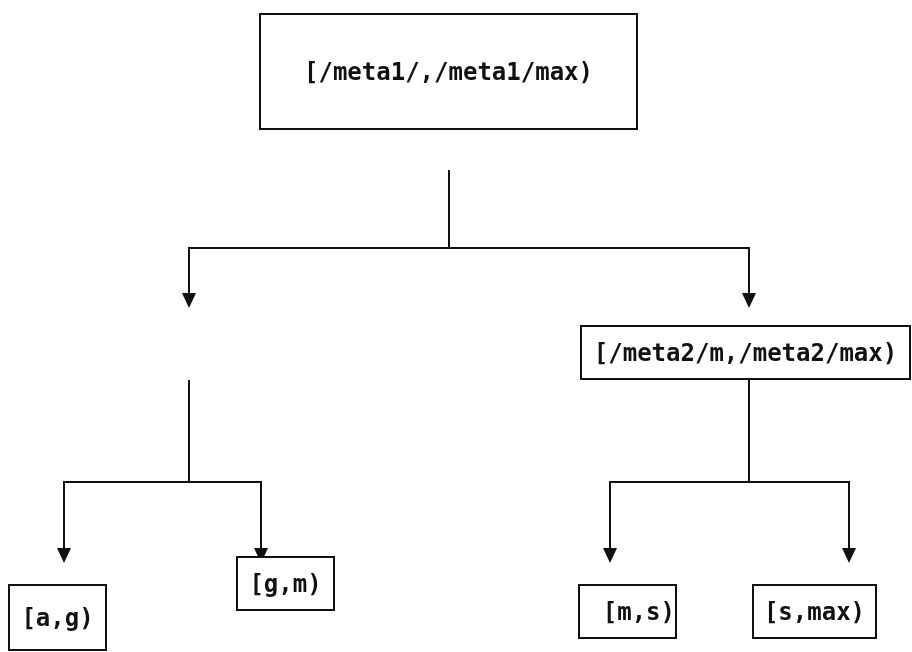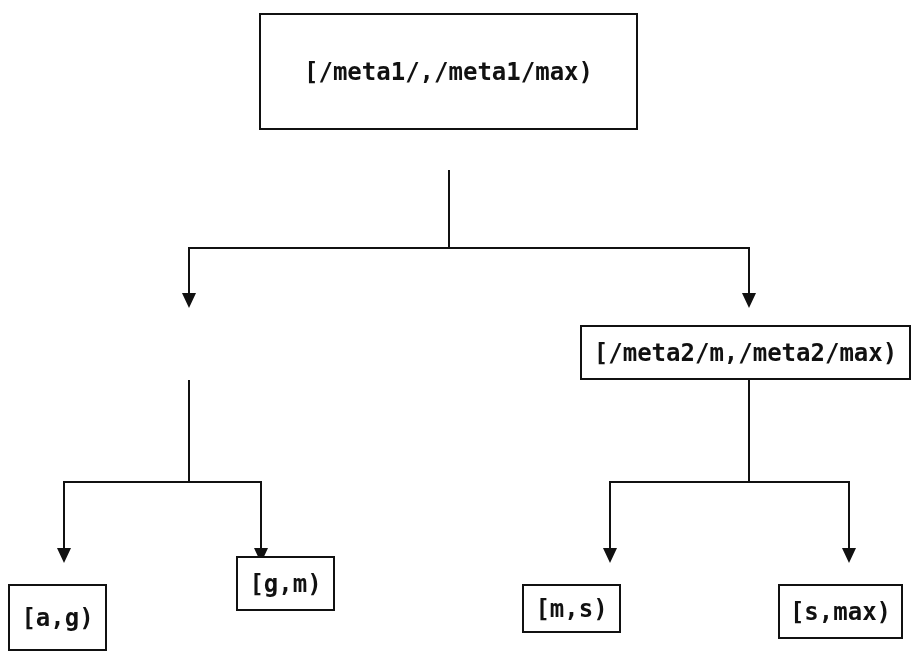--- a/index.html
+++ b/index.html
@@ -34,22 +34,22 @@
     font-size: 24px;
     color: #111111;
     white-space: nowrap;
     letter-spacing: 0;
   }
   .node-root  { left: 259px; top: 13px;  width: 379px; height: 117px; }
   .node-l2a   { left: 21px;  top: 325px; width: 325px; height: 55px; }
   .node-l2b   { left: 580px; top: 325px; width: 331px; height: 55px; }
   .node-leaf1 { left: 8px;   top: 584px; width: 99px;  height: 67px; }
   .node-leaf2 { left: 203px; top: 556px; width: 99px;  height: 55px; margin-left: 33px; }
-  .node-leaf3 { left: 522px; top: 584px; width: 99px;  height: 49px; }
-  .node-leaf4 { left: 778px; top: 584px; width: 125px; height: 55px; }
+  .node-leaf3 { left: 578px; top: 584px; width: 99px;  height: 55px; justify-content: flex-end; }
+  .node-leaf4 { left: 752px; top: 584px; width: 125px; height: 55px; }
 </style>
 </head>
 <body>
 
 <div class="stage">
 
   <svg class="connectors" viewBox="0 0 912 652" xmlns="http://www.w3.org/2000/svg">
     <g stroke="#111111" stroke-width="2" fill="none">
 
       <path d="M449,170 V248"></path>

